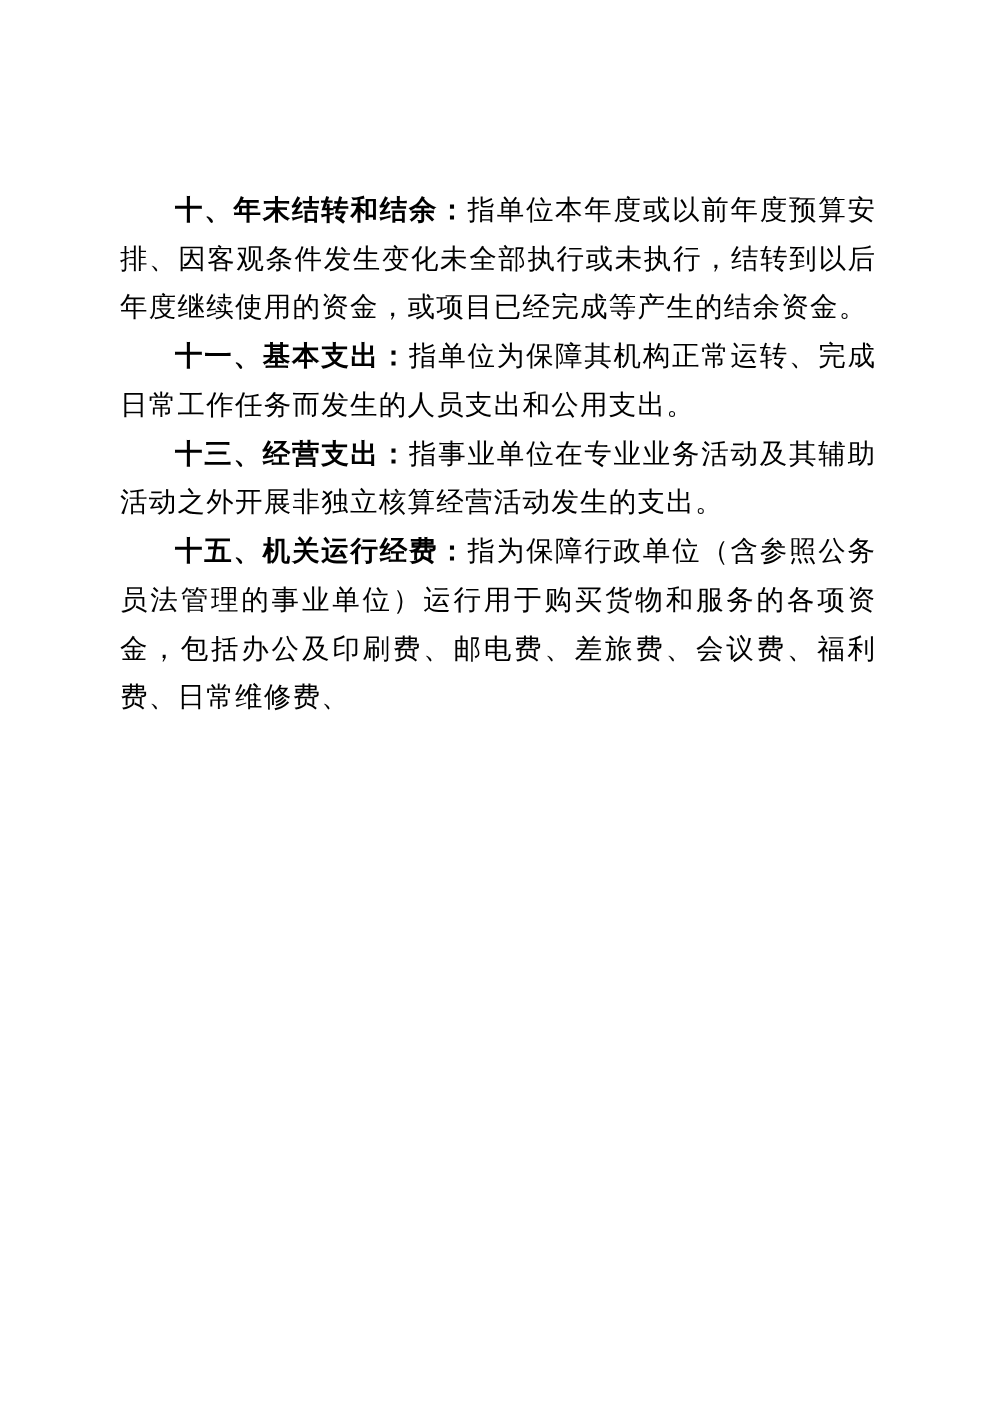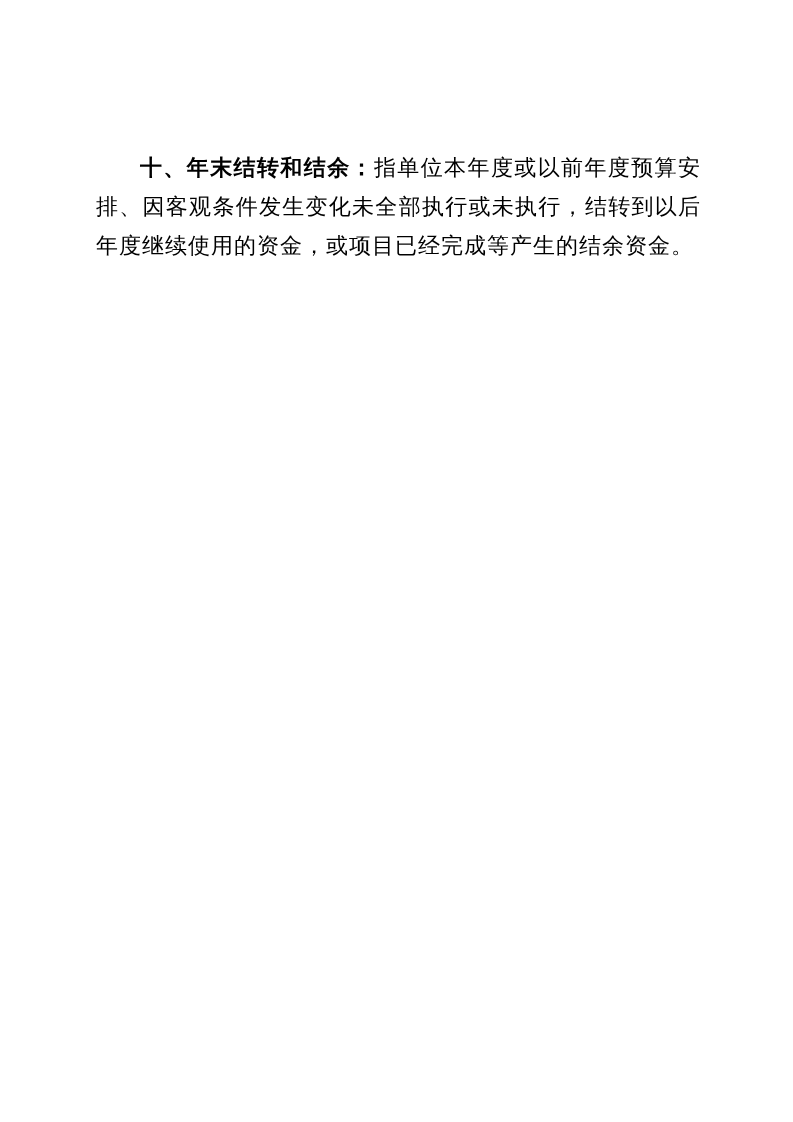--- a/index.html
+++ b/index.html
@@ -37,19 +37,22 @@
   }
 </style>
 </head>
 <body>
 
 <div class="page">
   <div class="content">
 
     <p class="para"><span class="term">十、年末结转和结余：</span><span>指单位本年度或以前年度预算安排、因客观条件发生变化未全部执行或未执行，结转到以后年度继续使用的资金，或项目已经完成等产生的结余资金。</span></p>
 
+    <p class="para"><span class="term">十一、基本支出：</span><span>指单位为保障其机构正常运转、完成日常工作任务而发生的人员支出和公用支出。</span></p>
 
 
+    <p class="para"><span class="term">十三、经营支出：</span><span>指事业单位在专业业务活动及其辅助活动之外开展非独立核算经营活动发生的支出。</span></p>
 
 
+    <p class="para"><span class="term">十五、机关运行经费：</span><span>指为保障行政单位（含参照公务员法管理的事业单位）运行用于购买货物和服务的各项资金，包括办公及印刷费、邮电费、差旅费、会议费、福利费、日常维修费、</span></p>
 
   </div>
 </div>
 
 </body></html>

